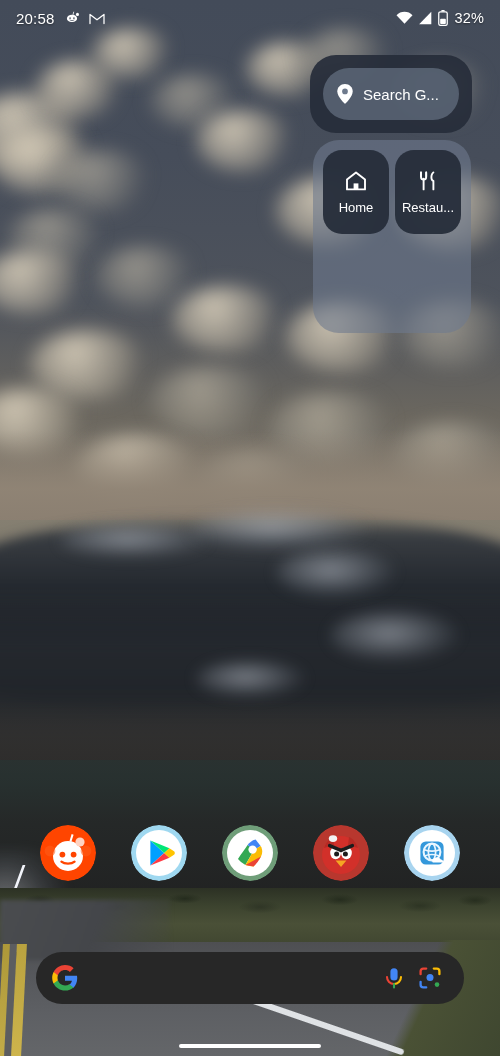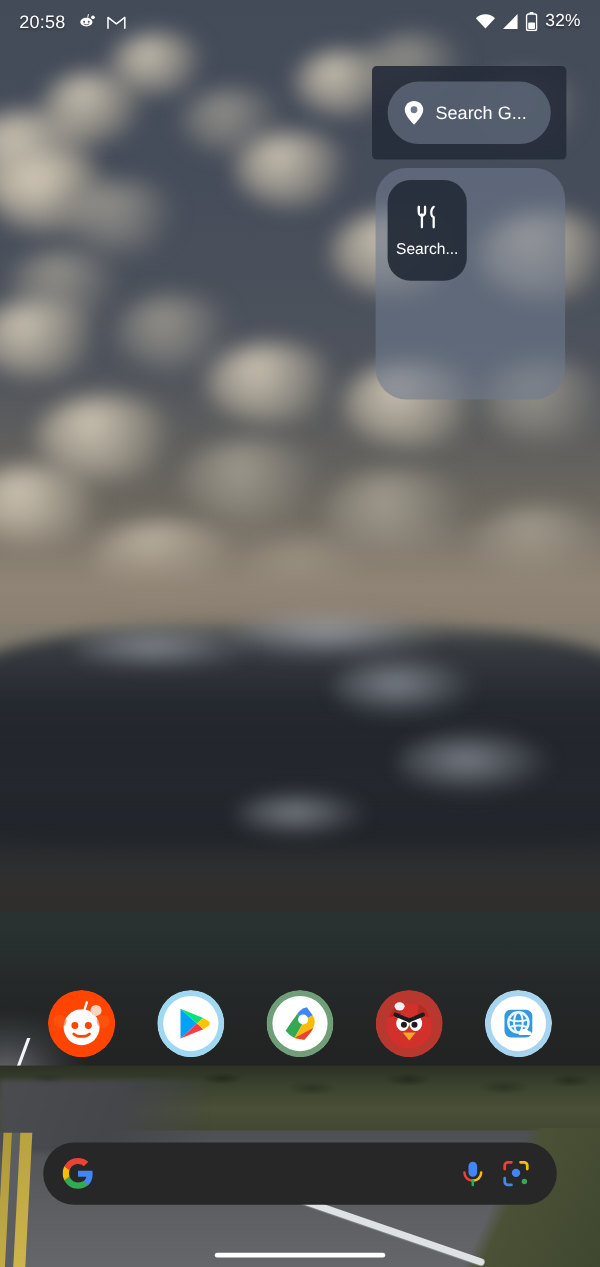--- a/index.html
+++ b/index.html
@@ -194,21 +194,21 @@
   .sb-time { font-size: 15px; font-weight: 500; }
   .sb-battpct { font-size: 14.5px; font-weight: 500; margin-left: 1px; }
   .sb-icon { display: block; }
 
   
   .maps-search-card {
     position: absolute;
     left: 310px; top: 55px;
     width: 162px; height: 78px;
     background: rgba(38,45,58,0.92);
-    border-radius: 4px;
+    border-radius: 26px;
     display: flex;
     align-items: center;
     justify-content: center;
   }
   .maps-search-pill {
     width: 136px; height: 52px;
     background: rgba(110,122,141,0.62);
     border-radius: 26px;
     display: flex;
     align-items: center;
@@ -396,30 +396,37 @@
       <svg width="20" height="22" viewBox="0 0 20 24">
         <path d="M10 1.2 C5.2 1.2 1.6 4.8 1.6 9.3 C1.6 15.2 10 22.8 10 22.8 C10 22.8 18.4 15.2 18.4 9.3 C18.4 4.8 14.8 1.2 10 1.2 Z" fill="#ffffff"></path>
         <circle cx="10" cy="9.2" r="3.1" fill="#6e7a8d"></circle>
       </svg>
       <span class="maps-search-text" title="Search Google Maps">Search G...</span>
     </div>
   </div>
 
   <div class="maps-shortcuts-card">
 
+    <div class="shortcut-tile">
+      <svg width="24" height="24" viewBox="0 0 24 24">
+        <path d="M3 10.6 L12 3.4 L21 10.6 V20.4 H3 Z" fill="none" stroke="#ffffff" stroke-width="1.9" stroke-linejoin="round"></path>
+        <rect x="9.6" y="14.4" width="4.8" height="6" fill="#ffffff"></rect>
+      </svg>
+      <span class="shortcut-label">Home</span>
+    </div>
 
 
     <div class="shortcut-tile">
       <svg width="24" height="24" viewBox="0 0 24 24">
         <path d="M5 3.4 V8 A2.6 2.6 0 0 0 10.2 8 V3.4" fill="none" stroke="#ffffff" stroke-width="1.9" stroke-linecap="round"></path>
         <path d="M7.6 9.6 V20.4" stroke="#ffffff" stroke-width="1.9" stroke-linecap="round"></path>
         <path d="M5 3.4 V7.2 M10.2 3.4 V7.2" stroke="#ffffff" stroke-width="1.7" stroke-linecap="round"></path>
         <path d="M17.4 3.4 C15.6 5 15.1 7.6 15.6 10 C15.9 11.3 16.6 11.8 17.4 12 V20.4" fill="none" stroke="#ffffff" stroke-width="1.9" stroke-linecap="round" stroke-linejoin="round"></path>
       </svg>
-      <span class="shortcut-label">Search...</span>
+      <span class="shortcut-label">Restau...</span>
     </div>
 
   </div>
 
   <div class="dock">
 
     <div class="app-icon" title="Reddit">
       <svg width="56" height="56" viewBox="0 0 56 56">
         <circle cx="28" cy="28" r="28" fill="#ff4500"></circle>
         <circle cx="28" cy="31" r="15" fill="#ffffff"></circle>

